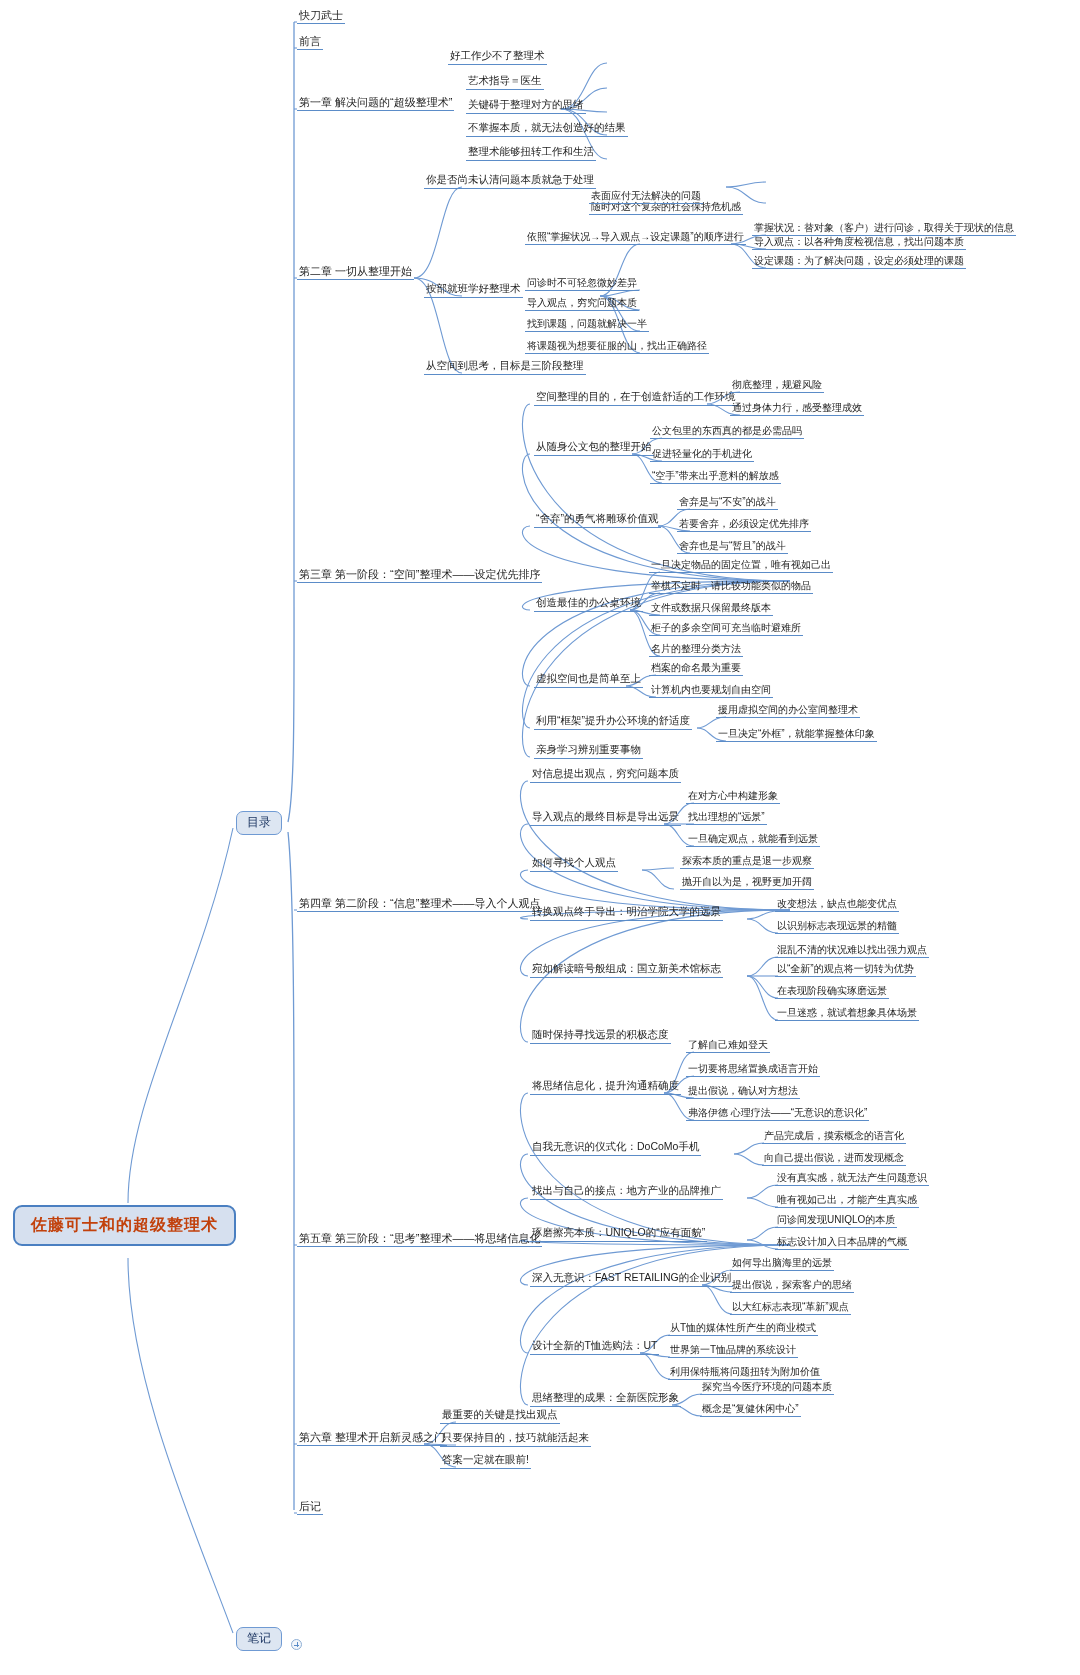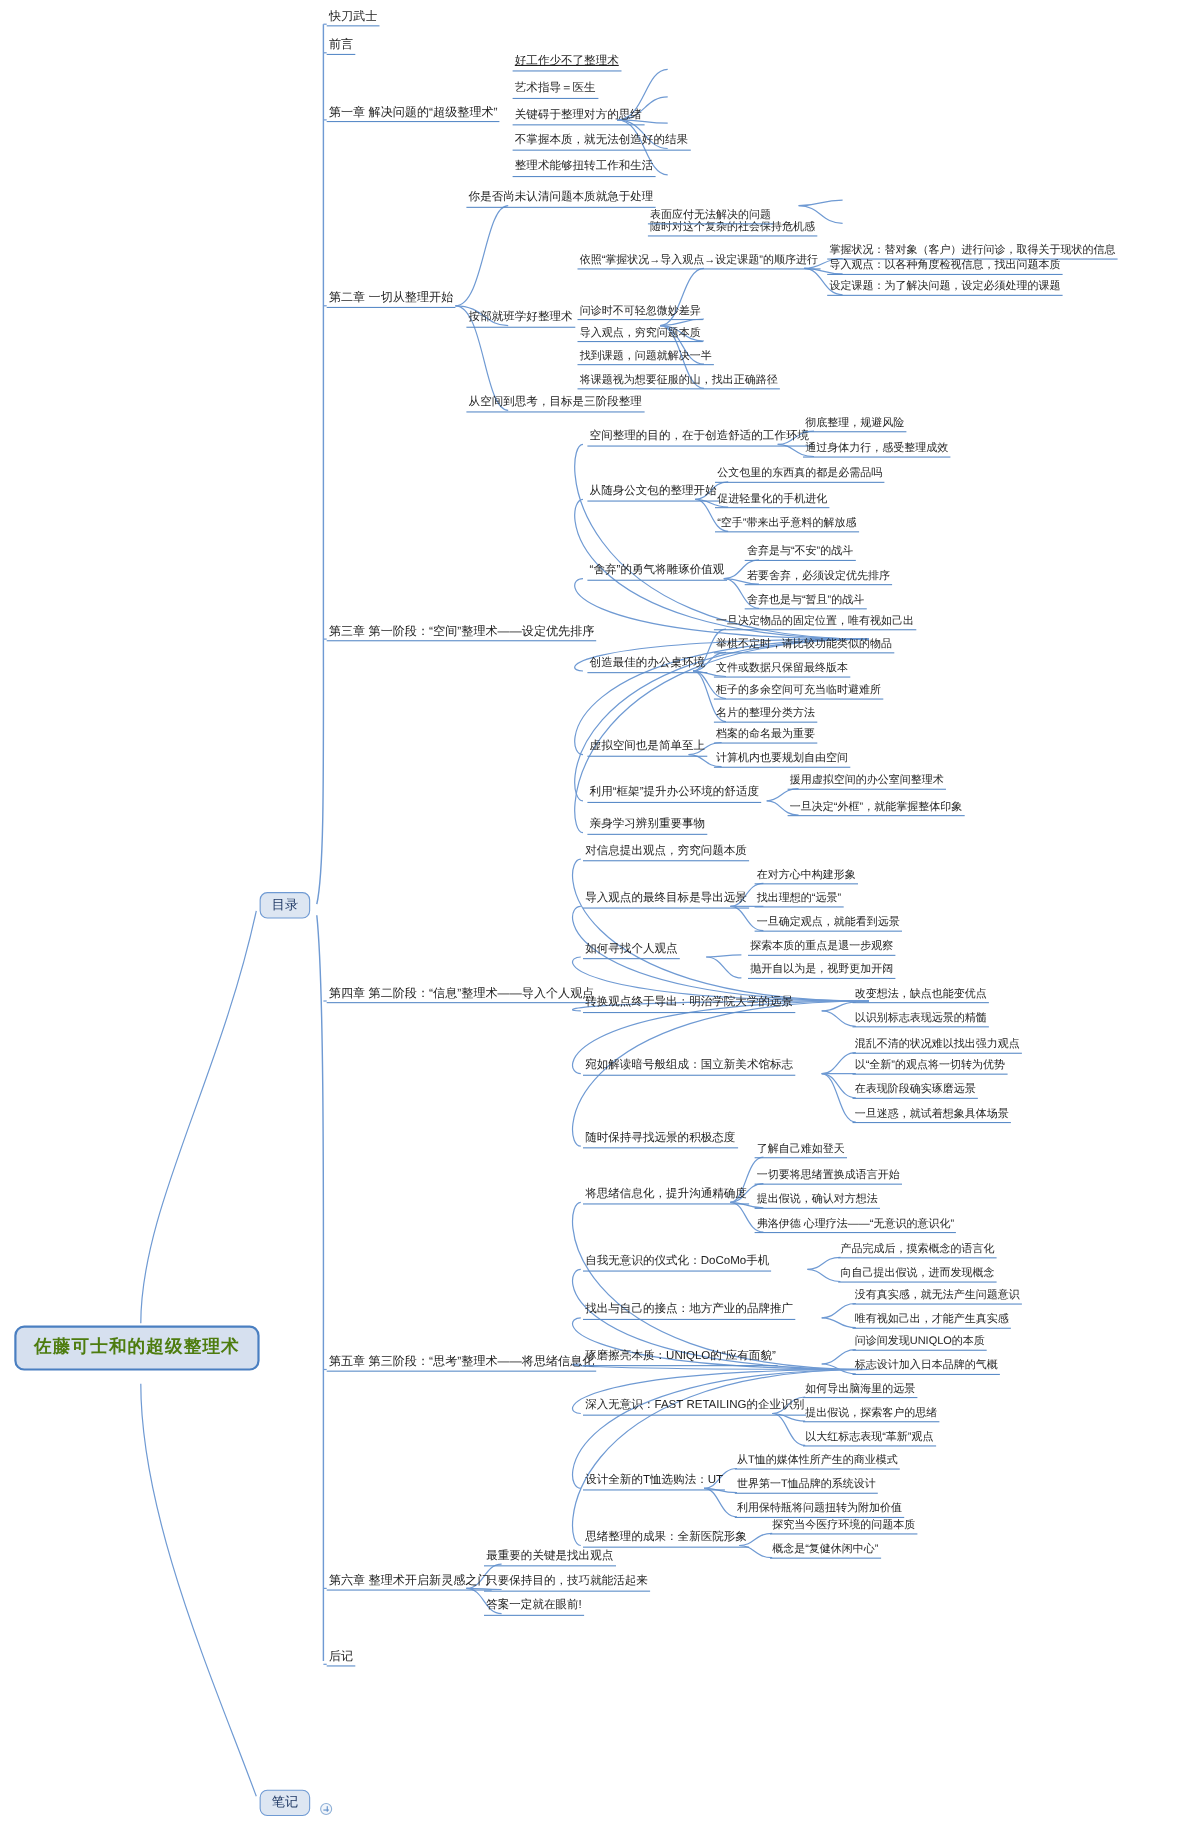--- a/index.html
+++ b/index.html
@@ -26,21 +26,21 @@
     white-space: nowrap;
     color: #1b1b1b;
     line-height: 1.1;
   }
 
   
   .n-root {
     background: #d6e0ef;
     border: 2px solid #4a7fc1;
     border-radius: 9px;
-    color: #4d7c0f;
+    color: #c2410c;
     font-size: 16px;
     font-weight: bold;
     padding: 9px 16px 10px 16px;
     letter-spacing: 1px;
   }
 
   
   .n-box {
     background: #dde6f2;
     border: 1.5px solid #6f9ad3;
@@ -225,21 +225,21 @@
   <div class="node n-box" id="node-toc" style="left:236px; top:811px;">目录</div>
 
   <div class="node n-box" id="node-notes" style="left:236px; top:1627px;">笔记</div>
 
   <span class="expander" style="left:291px; top:1639px;"></span>
 
   <div id="node-host">
       <div class="node n-u lvl2" style="left: 297px; top: 9px;">快刀武士</div>
       <div class="node n-u lvl2" style="left: 297px; top: 35px;">前言</div>
       <div class="node n-u lvl2" style="left: 297px; top: 96px;">第一章 解决问题的“超级整理术”</div>
-      <div class="node n-u lvl3" style="left: 466px; top: 50px; text-decoration: underline;">好工作少不了整理术</div>
+      <div class="node n-u lvl3" style="left: 448px; top: 50px;">好工作少不了整理术</div>
       <div class="node n-u lvl3" style="left: 466px; top: 75px;">艺术指导＝医生</div>
       <div class="node n-u lvl3" style="left: 466px; top: 99px;">关键碍于整理对方的思绪</div>
       <div class="node n-u lvl3" style="left: 466px; top: 122px;">不掌握本质，就无法创造好的结果</div>
       <div class="node n-u lvl3" style="left: 466px; top: 146px;">整理术能够扭转工作和生活</div>
       <div class="node n-u lvl2" style="left: 297px; top: 265px;">第二章 一切从整理开始</div>
       <div class="node n-u lvl3" style="left: 424px; top: 174px;">你是否尚未认清问题本质就急于处理</div>
       <div class="node n-u lvl4" style="left: 589px; top: 169px; margin-top: 32px;">随时对这个复杂的社会保持危机感</div>
       <div class="node n-u lvl4" style="left: 589px; top: 190px;">表面应付无法解决的问题</div>
       <div class="node n-u lvl3" style="left: 424px; top: 283px;">按部就班学好整理术</div>
       <div class="node n-u lvl4" style="left: 525px; top: 231px;">依照“掌握状况→导入观点→设定课题”的顺序进行</div>

